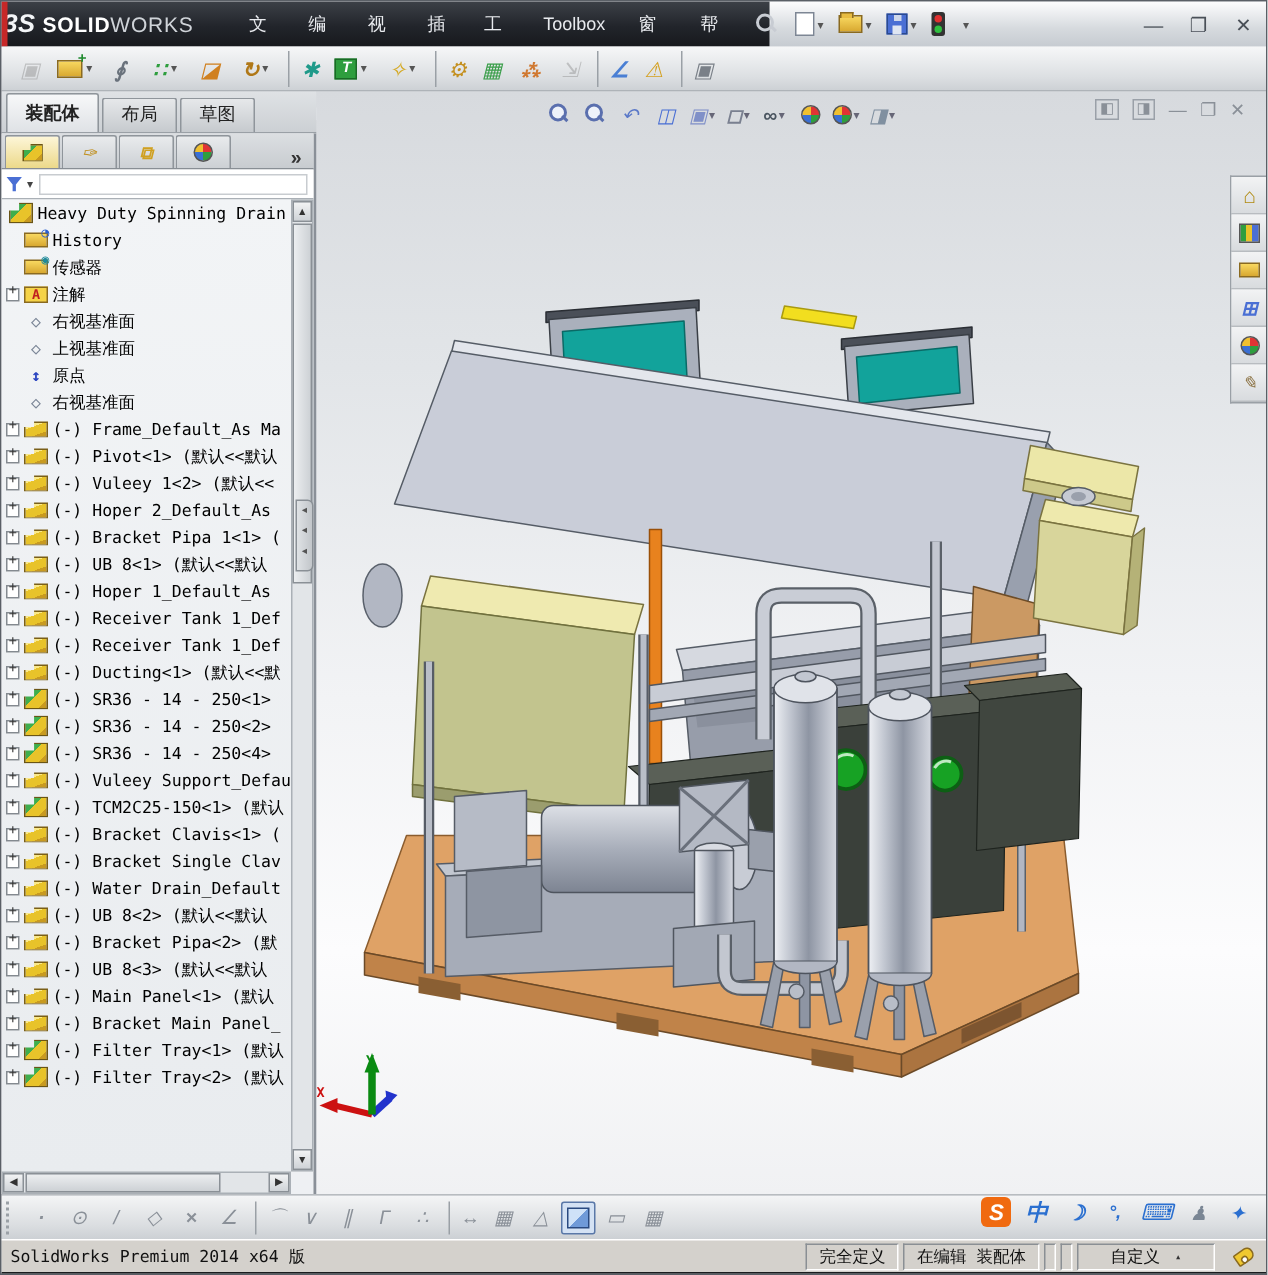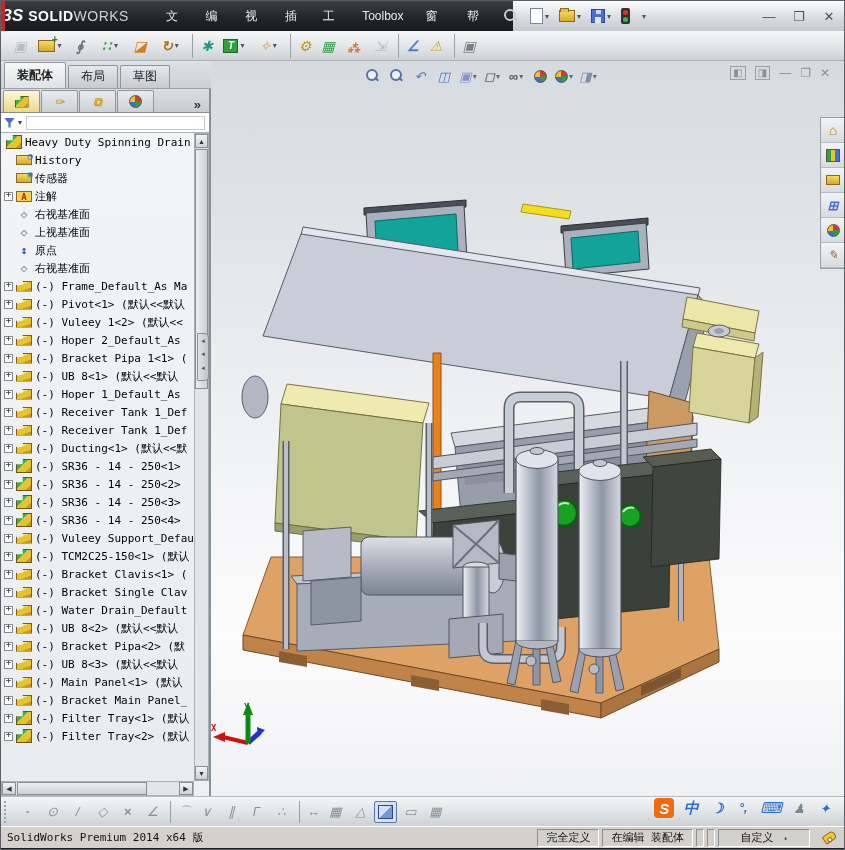--- a/index.html
+++ b/index.html
@@ -402,25 +402,20 @@
           <span class="tlab">(-) SR36 - 14 - 250&lt;1&gt;</span>
         </div>
         <div class="trow lv1 plus">
           <span class="texp"></span>
           <span class="tico ico-subassembly"></span>
           <span class="tlab">(-) SR36 - 14 - 250&lt;2&gt;</span>
         </div>
         <div class="trow lv1 plus">
           <span class="texp"></span>
           <span class="tico ico-subassembly"></span>
-          <span class="tlab">(-) SR36 - 14 - 250&lt;3&gt;</span>
-        </div>
-        <div class="trow lv1 plus">
-          <span class="texp"></span>
-          <span class="tico ico-subassembly"></span>
           <span class="tlab">(-) SR36 - 14 - 250&lt;4&gt;</span>
         </div>
         <div class="trow lv1 plus">
           <span class="texp"></span>
           <span class="tico ico-part"></span>
           <span class="tlab">(-) Vuleey Support_Defau</span>
         </div>
         <div class="trow lv1 plus">
           <span class="texp"></span>
           <span class="tico ico-subassembly"></span>

